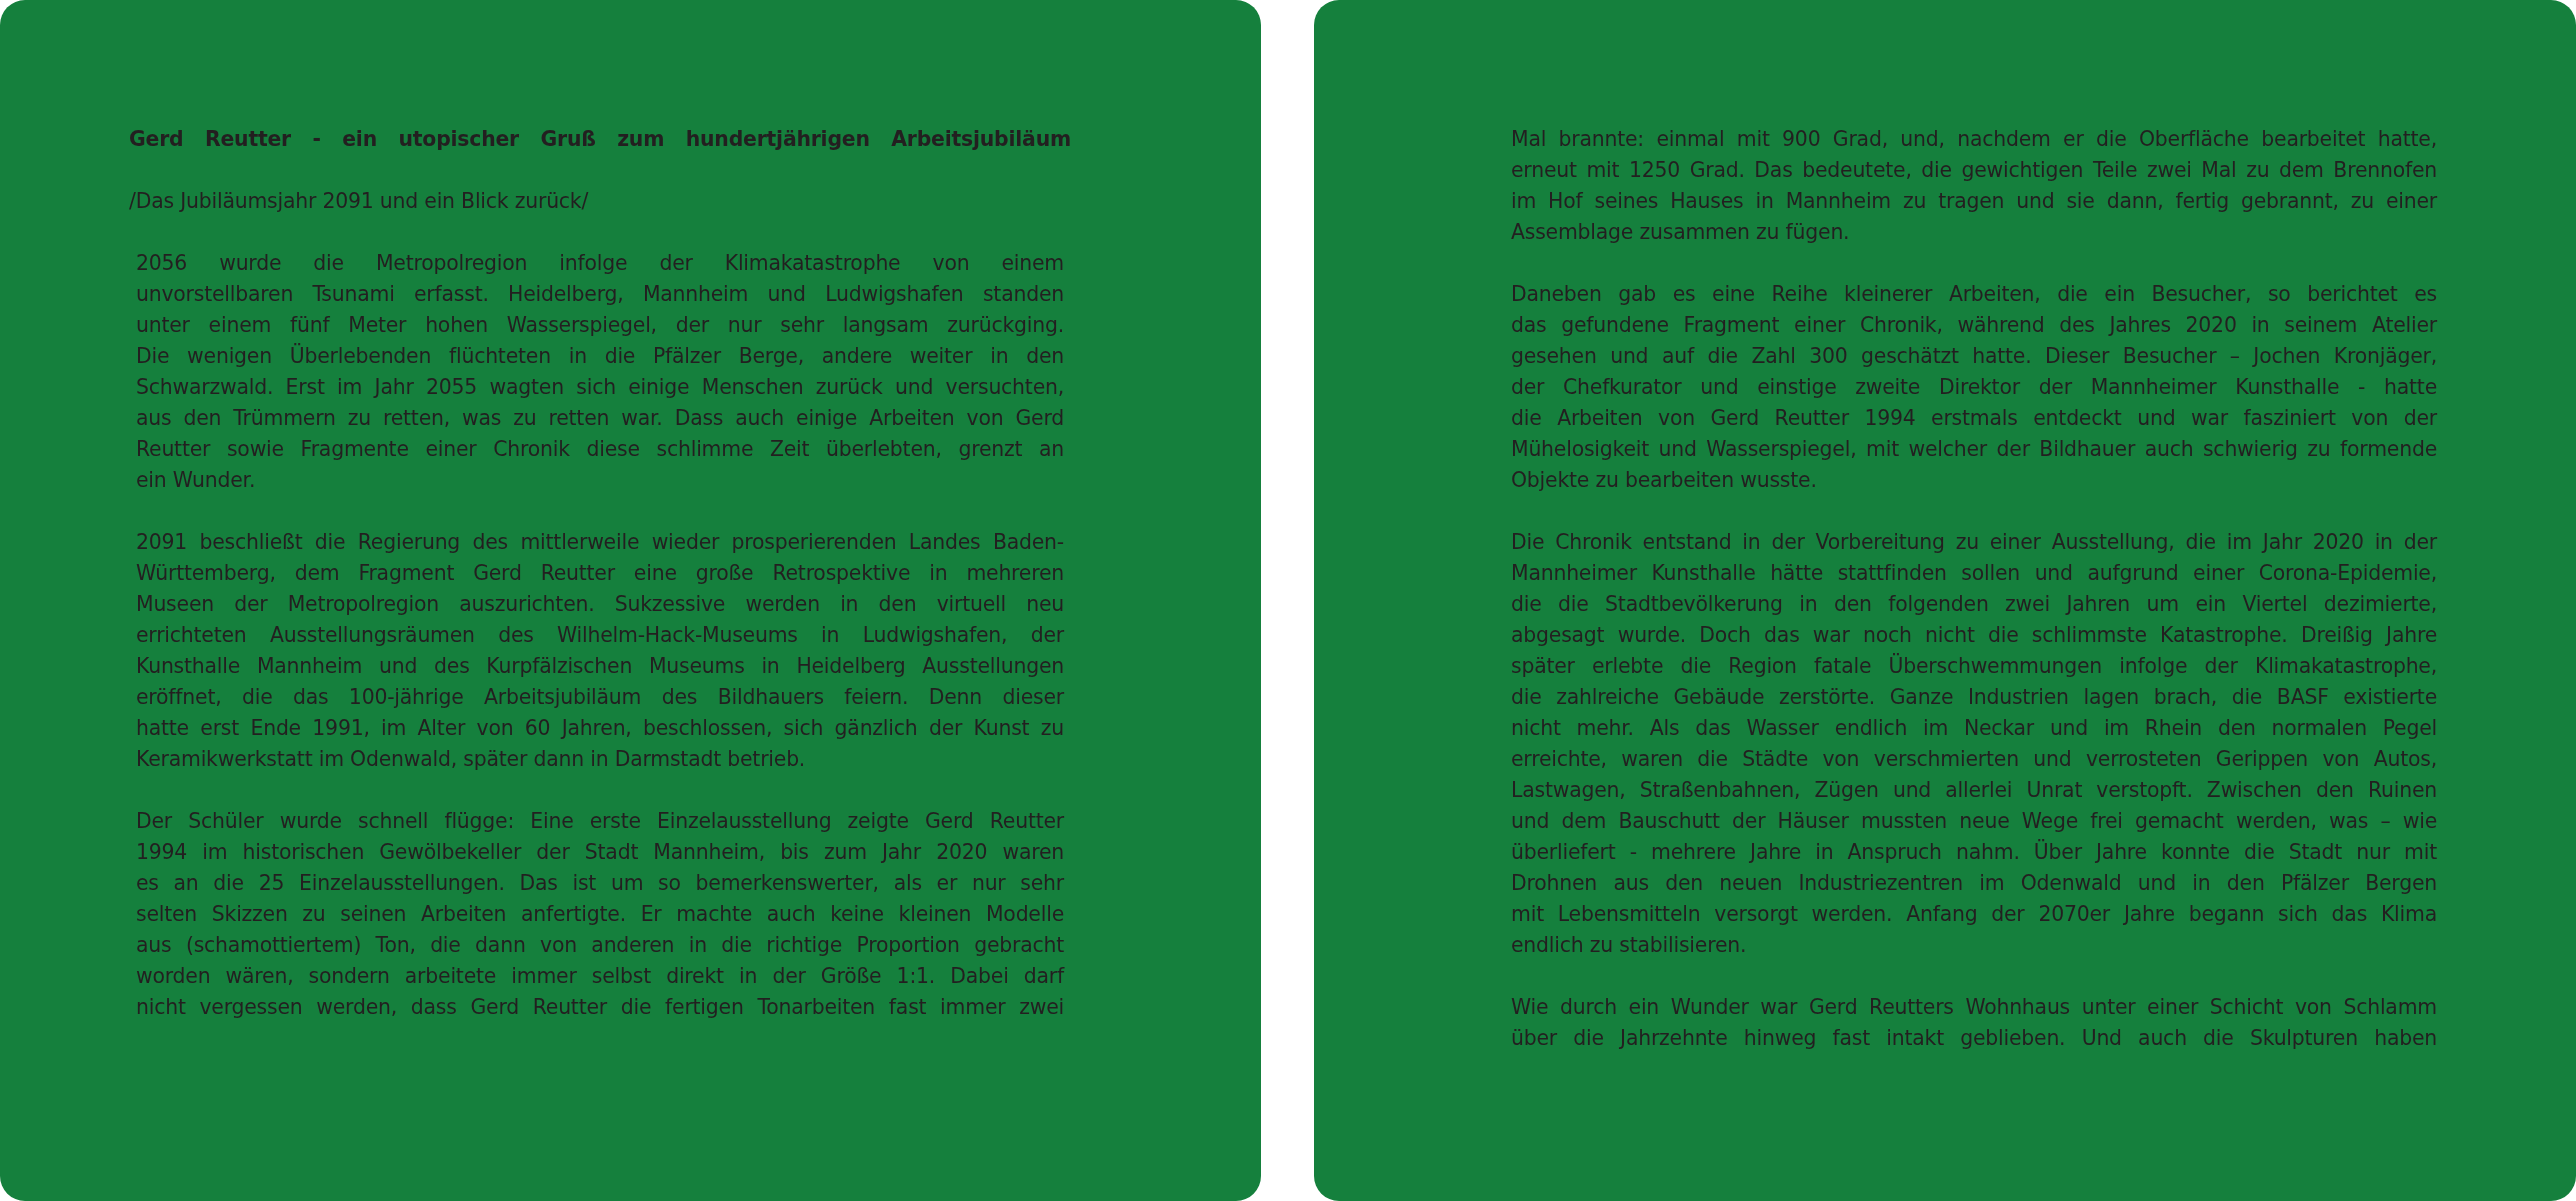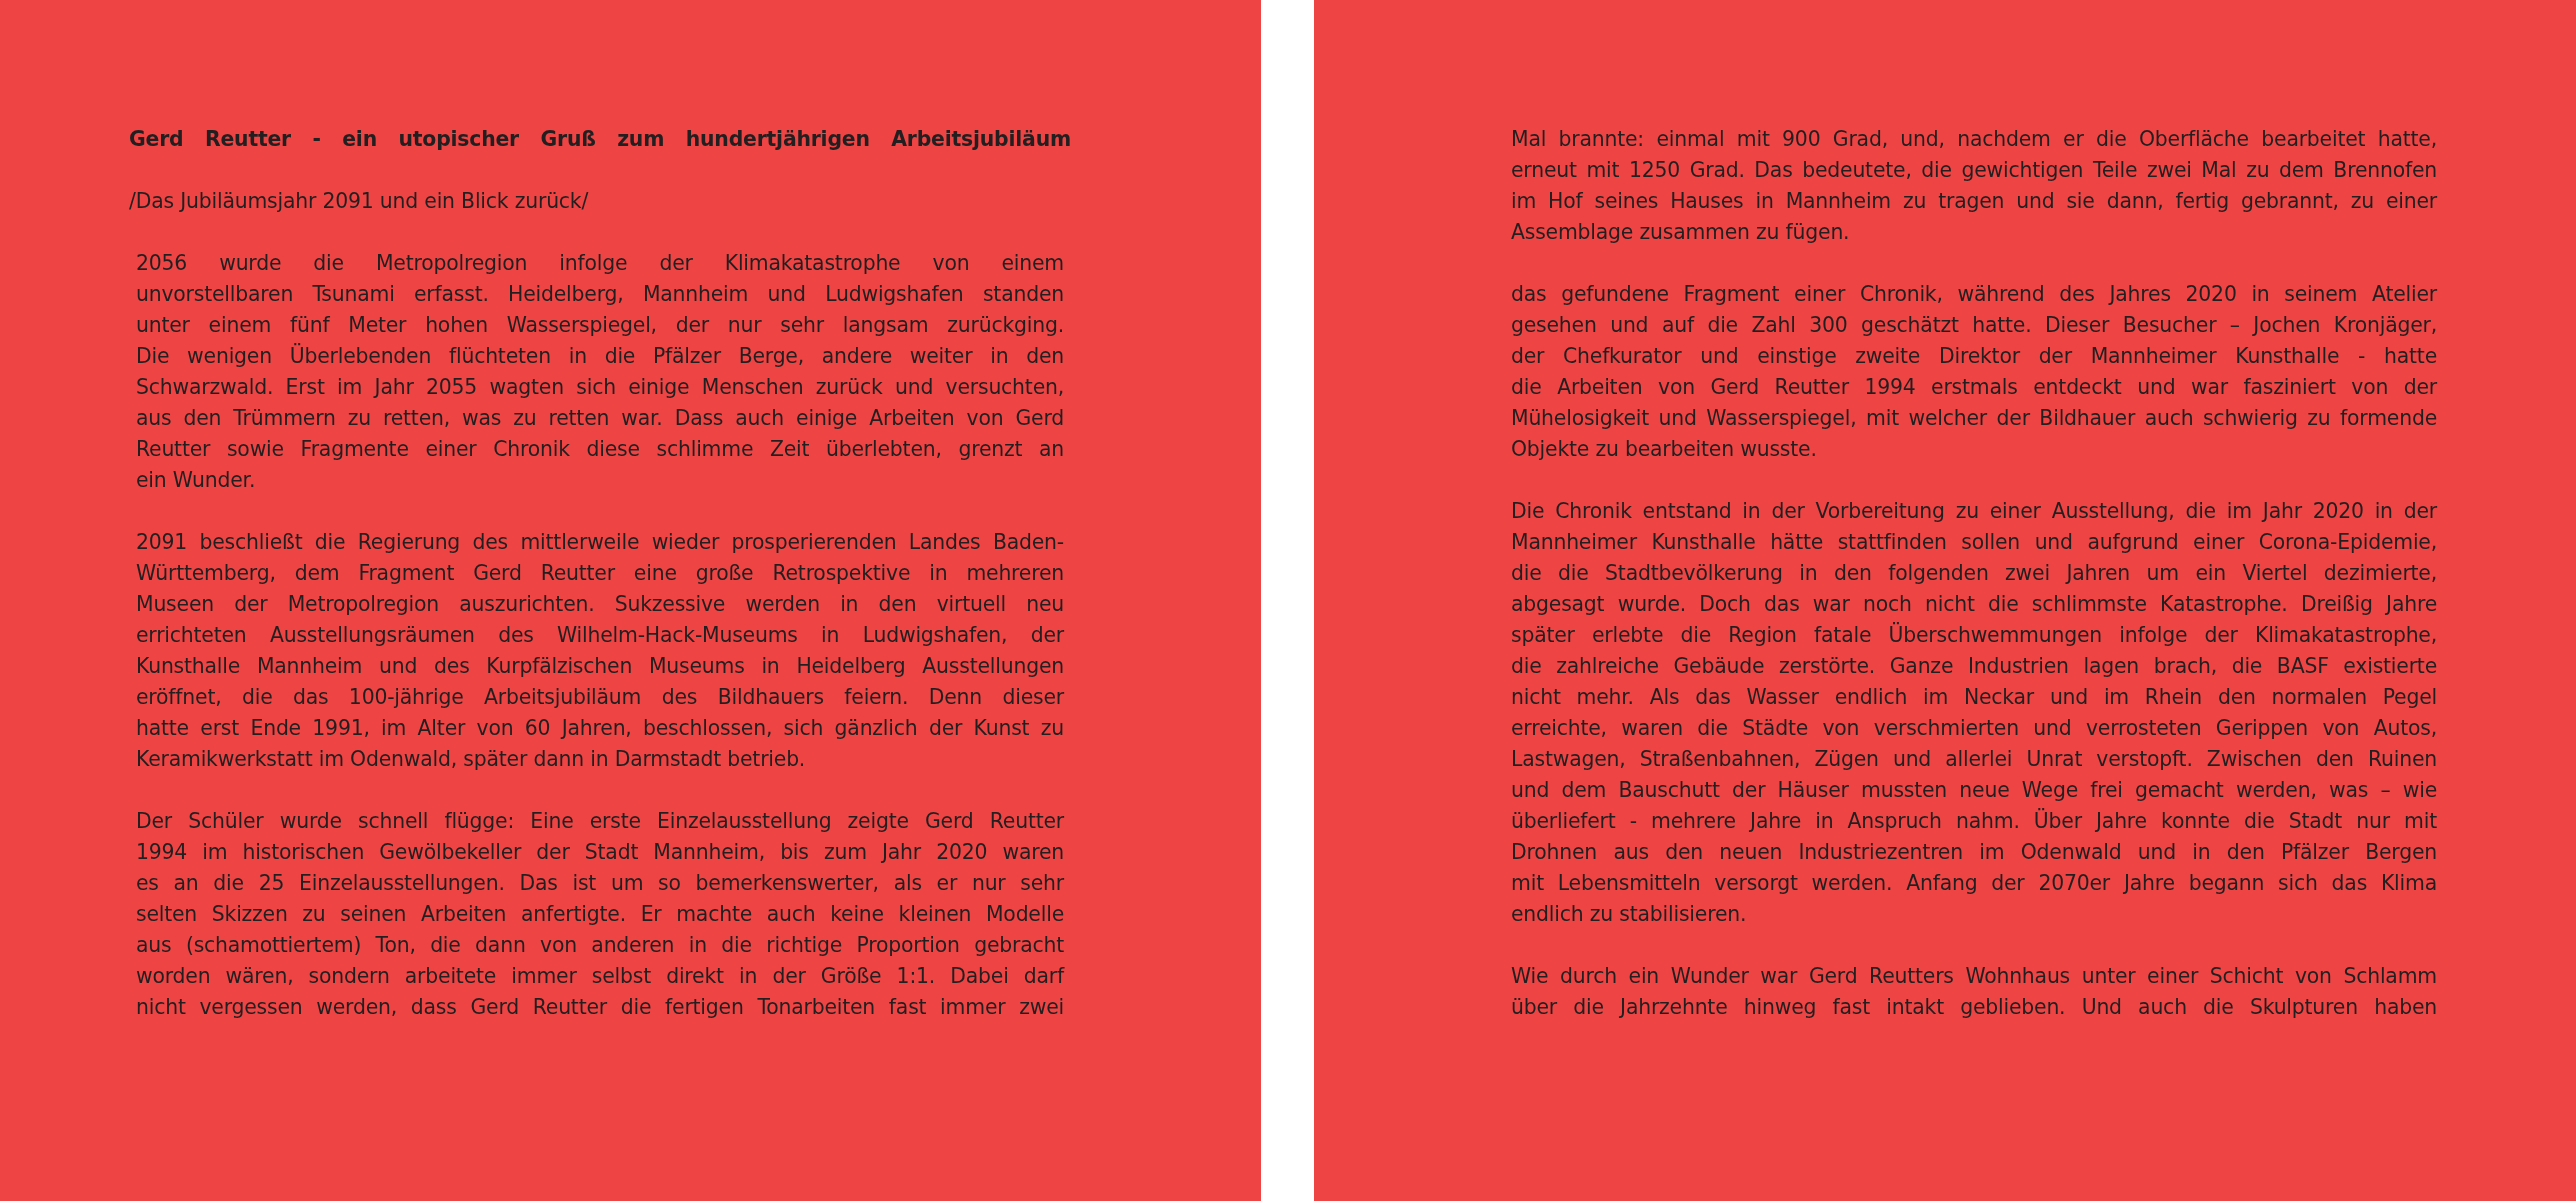--- a/index.html
+++ b/index.html
@@ -12,21 +12,22 @@
   }
   .spread {
     position: relative;
     width: 2576px;
     height: 1201px;
   }
   .page {
     position: absolute;
     top: 0;
     height: 1201px;
-    background: #ef4444;
+    background: #15803d;
+    border-radius: 25px;
   }
   .page-left { left: 0; width: 1261px; }
   .page-right { left: 1314px; width: 1262px; }
   .gutter {
     position: absolute;
     left: 1261px;
     top: 0;
     width: 54px;
     height: 1201px;
     background: #ffffff;
@@ -122,20 +123,21 @@
     <div class="column">
 
       <div class="para first">
         <span class="line">Mal brannte: einmal mit 900 Grad, und, nachdem er die Oberfläche bearbeitet hatte,</span>
         <span class="line">erneut mit 1250 Grad. Das bedeutete, die gewichtigen Teile zwei Mal zu dem Brennofen</span>
         <span class="line">im Hof seines Hauses in Mannheim zu tragen und sie dann, fertig gebrannt, zu einer</span>
         <span class="line last">Assemblage zusammen zu fügen.</span>
       </div>
 
       <div class="para">
+        <span class="line">Daneben gab es eine Reihe kleinerer Arbeiten, die ein Besucher, so berichtet es</span>
         <span class="line">das gefundene Fragment einer Chronik, während des Jahres 2020 in seinem Atelier</span>
         <span class="line">gesehen und auf die Zahl 300 geschätzt hatte. Dieser Besucher – Jochen Kronjäger,</span>
         <span class="line">der Chefkurator und einstige zweite Direktor der Mannheimer Kunsthalle - hatte</span>
         <span class="line">die Arbeiten von Gerd Reutter 1994 erstmals entdeckt und war fasziniert von der</span>
         <span class="line">Mühelosigkeit und Wasserspiegel, mit welcher der Bildhauer auch schwierig zu formende</span>
         <span class="line last">Objekte zu bearbeiten wusste.</span>
       </div>
 
       <div class="para">
         <span class="line">Die Chronik entstand in der Vorbereitung zu einer Ausstellung, die im Jahr 2020 in der</span>

